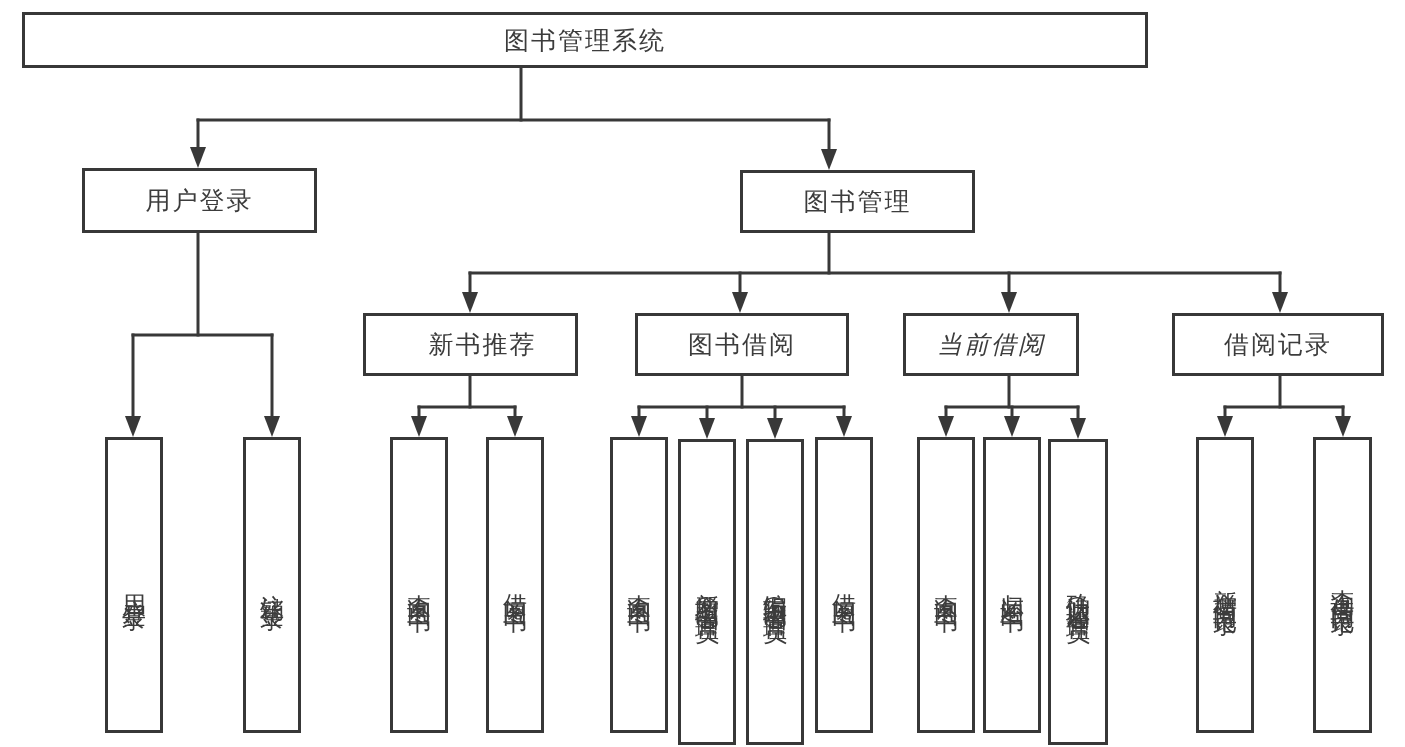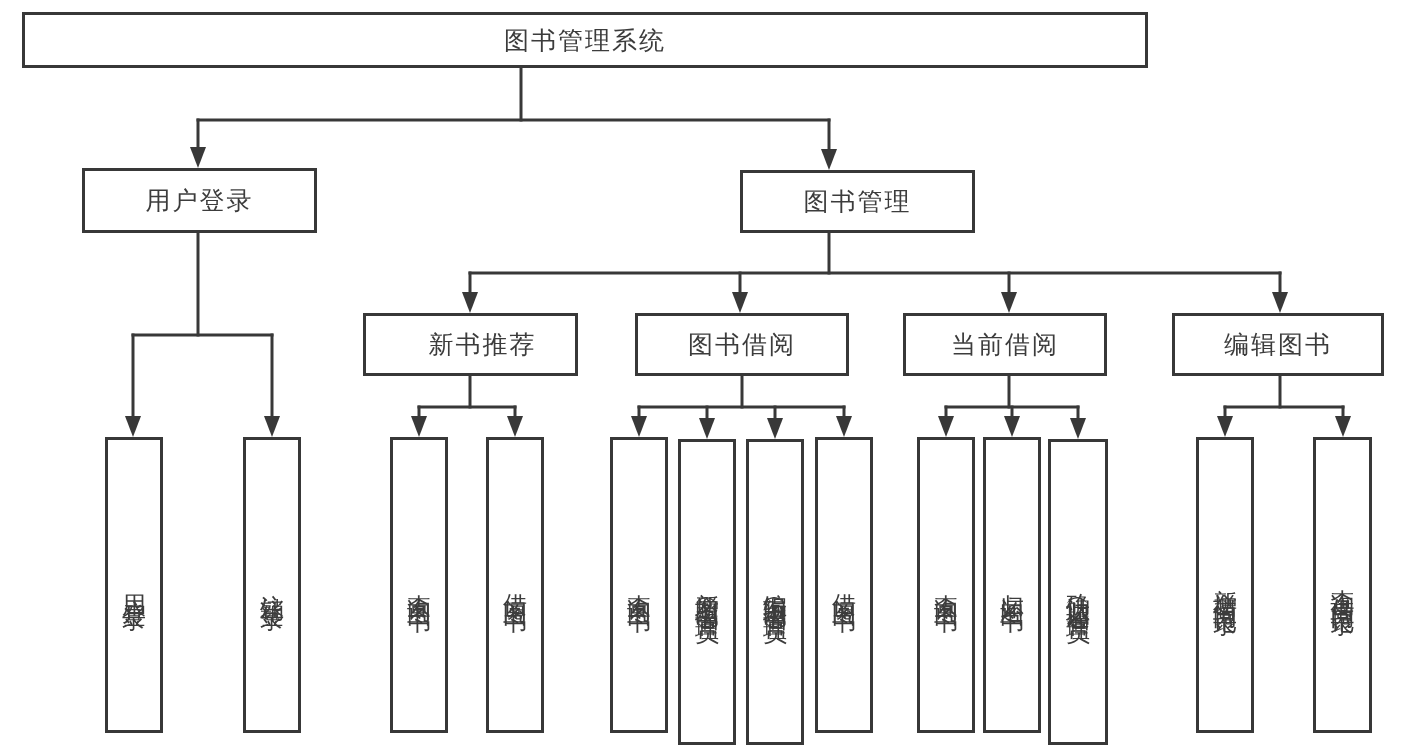--- a/index.html
+++ b/index.html
@@ -134,25 +134,25 @@
   <div class="node h" style="left:712px; top:170px; width:235px; height:63px;margin-left:28px;">
     <span>图书管理</span>
   </div>
 
   <div class="node h" style="left:363px; top:313px; width:215px; height:63px;padding-left:24px;">
     <span>新书推荐</span>
   </div>
   <div class="node h" style="left:635px; top:313px; width:214px; height:63px;">
     <span>图书借阅</span>
   </div>
-  <div class="node h" style="left:903px; top:313px; width:204px; height:63px;">
+  <div class="node h" style="left:903px; top:313px; width:176px; height:63px;font-style:italic;">
     <span>当前借阅</span>
   </div>
   <div class="node h" style="left:1172px; top:313px; width:212px; height:63px;">
-    <span>编辑图书</span>
+    <span>借阅记录</span>
   </div>
 
   <div class="node v" style="left:105px; top:437px; width:58px; height:296px;">
     <span>用户登录</span>
   </div>
   <div class="node v" style="left:243px; top:437px; width:58px; height:296px;">
     <span>注销登录</span>
   </div>
 
   <div class="node v" style="left:390px; top:437px; width:58px; height:296px;">

